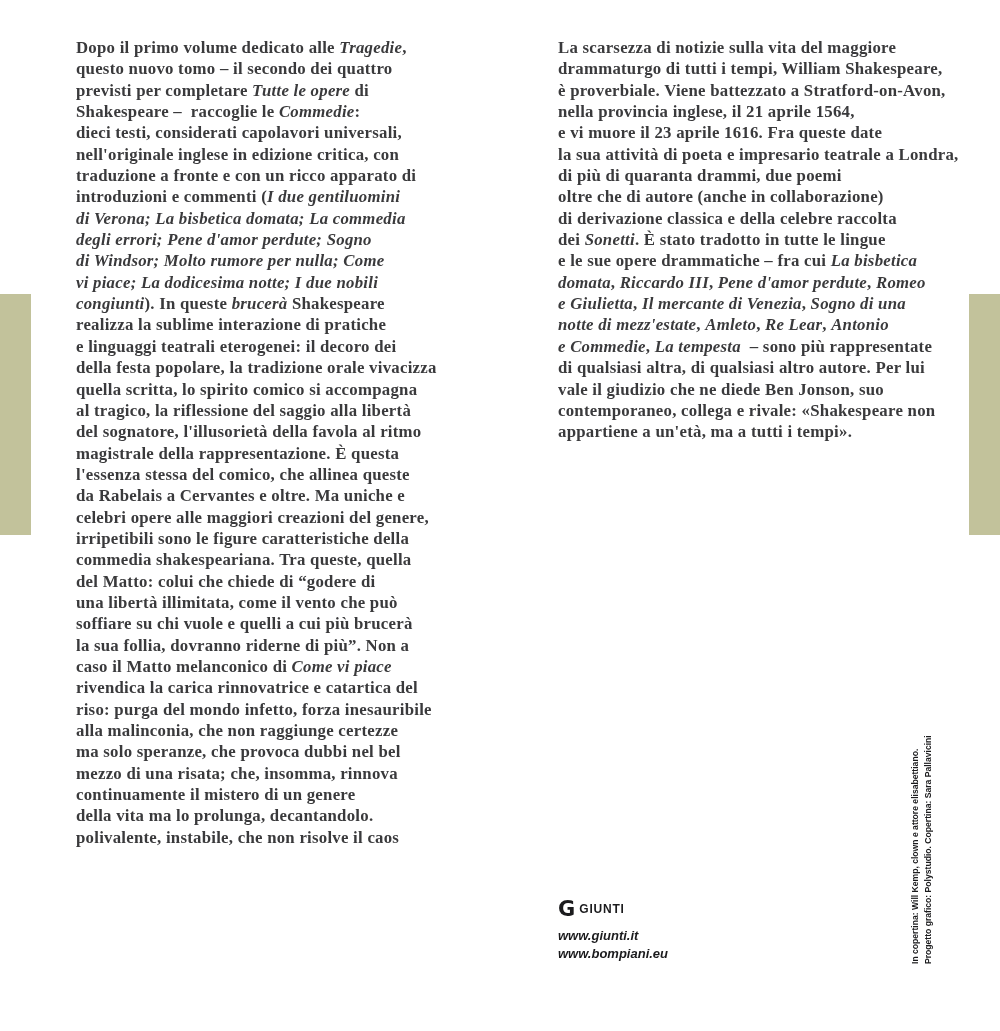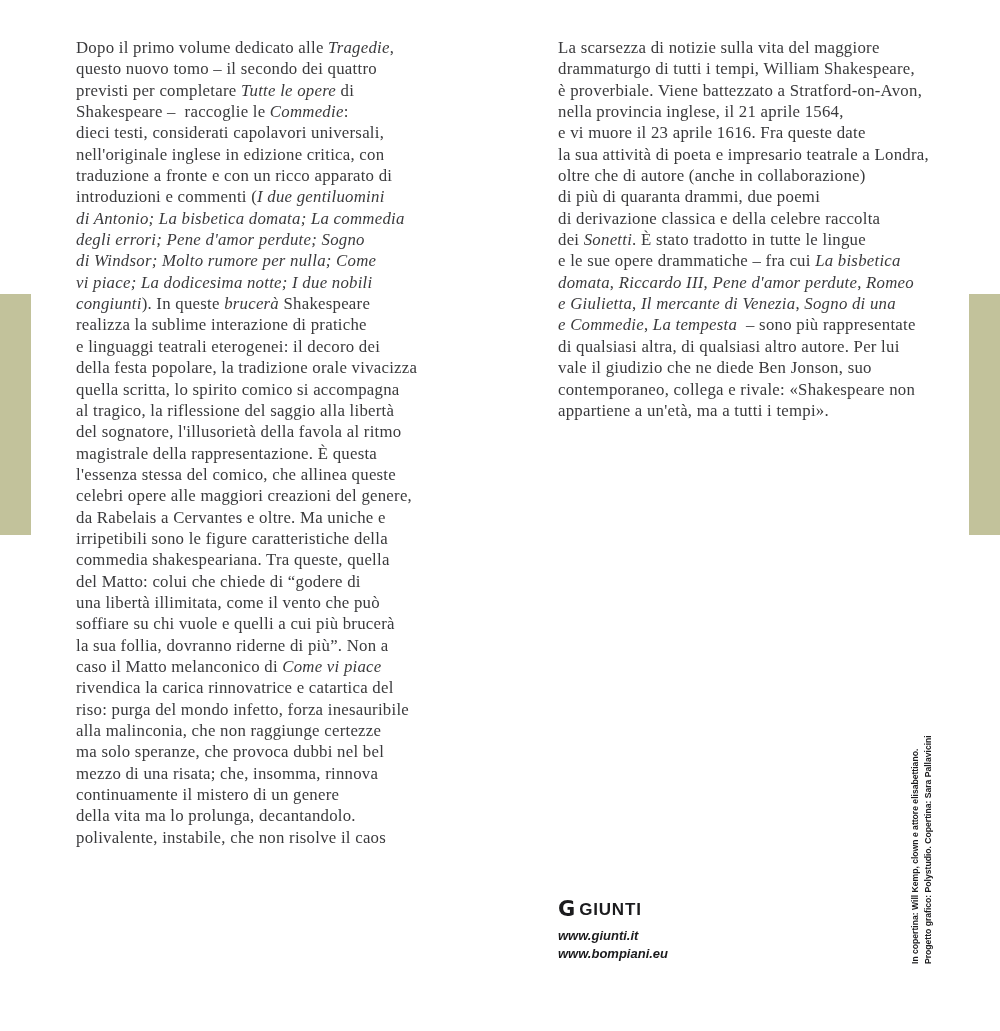--- a/index.html
+++ b/index.html
@@ -23,36 +23,36 @@
   .side-bar.right { left:969px; }
 
   .col {
     position:absolute; top:37px;
     font-size:16.8px;
     line-height:21.35px;
     letter-spacing:0.25px;
   }
   .col-left  { left:76px;  width:412px; }
   .col-right { left:558px; width:420px; }
-  .col .line { white-space:pre; }
+  .col .line { white-space:pre;font-weight:bold; }
   .col i { font-style:italic; }
 
   .publisher-logo {
     position:absolute; left:558px; top:899px;
     display:flex; align-items:center;
     color:#1b1b1d;
     font-family:"Liberation Sans", sans-serif;
   }
   .logo-mark {
     font-family:"DejaVu Sans", sans-serif;
     font-weight:bold; font-size:21px; line-height:21px;
     letter-spacing:0;
   }
   .logo-name {
-    font-weight:bold; font-size:17px; line-height:21px;
+    font-weight:bold; font-size:12px; line-height:21px;
     letter-spacing:0.8px; margin-left:4px;
   }
   .websites {
     position:absolute; left:558px; top:927px;
     font-family:"Liberation Sans", sans-serif;
     font-weight:bold; font-size:13px; line-height:18px;
     color:#1b1b1d;
     font-style:italic;
   }
   .credits {
@@ -76,35 +76,35 @@
 
   <div class="col col-left">
       <div class="line"><span>Dopo il primo volume dedicato alle </span><i>Tragedie</i><span>,</span></div>
       <div class="line"><span>questo nuovo tomo – il secondo dei quattro</span></div>
       <div class="line"><span>previsti per completare </span><i>Tutte le opere</i><span> di</span></div>
       <div class="line"><span>Shakespeare –  raccoglie le </span><i>Commedie</i><span>:</span></div>
       <div class="line"><span>dieci testi, considerati capolavori universali,</span></div>
       <div class="line"><span>nell'originale inglese in edizione critica, con</span></div>
       <div class="line"><span>traduzione a fronte e con un ricco apparato di</span></div>
       <div class="line"><span>introduzioni e commenti (</span><i>I due gentiluomini</i></div>
-      <div class="line"><i>di Antonio; La bisbetica domata; La commedia</i></div>
+      <div class="line"><i>di Verona; La bisbetica domata; La commedia</i></div>
       <div class="line"><i>degli errori; Pene d'amor perdute; Sogno</i></div>
       <div class="line"><i>di Windsor; Molto rumore per nulla; Come</i></div>
       <div class="line"><i>vi piace; La dodicesima notte; I due nobili</i></div>
       <div class="line"><i>congiunti</i><span>). In queste </span><i>brucerà</i><span> Shakespeare</span></div>
       <div class="line"><span>realizza la sublime interazione di pratiche</span></div>
       <div class="line"><span>e linguaggi teatrali eterogenei: il decoro dei</span></div>
       <div class="line"><span>della festa popolare, la tradizione orale vivacizza</span></div>
       <div class="line"><span>quella scritta, lo spirito comico si accompagna</span></div>
       <div class="line"><span>al tragico, la riflessione del saggio alla libertà</span></div>
       <div class="line"><span>del sognatore, l'illusorietà della favola al ritmo</span></div>
       <div class="line"><span>magistrale della rappresentazione. È questa</span></div>
       <div class="line"><span>l'essenza stessa del comico, che allinea queste</span></div>
+      <div class="line"><span>da Rabelais a Cervantes e oltre. Ma uniche e</span></div>
       <div class="line"><span>celebri opere alle maggiori creazioni del genere,</span></div>
-      <div class="line"><span>da Rabelais a Cervantes e oltre. Ma uniche e</span></div>
       <div class="line"><span>irripetibili sono le figure caratteristiche della</span></div>
       <div class="line"><span>commedia shakespeariana. Tra queste, quella</span></div>
       <div class="line"><span>del Matto: colui che chiede di “godere di</span></div>
       <div class="line"><span>una libertà illimitata, come il vento che può</span></div>
       <div class="line"><span>soffiare su chi vuole e quelli a cui più brucerà</span></div>
       <div class="line"><span>la sua follia, dovranno riderne di più”. Non a</span></div>
       <div class="line"><span>caso il Matto melanconico di </span><i>Come vi piace</i></div>
       <div class="line"><span>rivendica la carica rinnovatrice e catartica del</span></div>
       <div class="line"><span>riso: purga del mondo infetto, forza inesauribile</span></div>
       <div class="line"><span>alla malinconia, che non raggiunge certezze</span></div>
@@ -115,27 +115,28 @@
       <div class="line"><span>polivalente, instabile, che non risolve il caos</span></div>
     </div>
 
   <div class="col col-right">
       <div class="line"><span>La scarsezza di notizie sulla vita del maggiore</span></div>
       <div class="line"><span>drammaturgo di tutti i tempi, William Shakespeare,</span></div>
       <div class="line"><span>è proverbiale. Viene battezzato a Stratford-on-Avon,</span></div>
       <div class="line"><span>nella provincia inglese, il 21 aprile 1564,</span></div>
       <div class="line"><span>e vi muore il 23 aprile 1616. Fra queste date</span></div>
       <div class="line"><span>la sua attività di poeta e impresario teatrale a Londra,</span></div>
+      <div class="line"><span>di più di quaranta drammi, due poemi</span></div>
       <div class="line"><span>oltre che di autore (anche in collaborazione)</span></div>
-      <div class="line"><span>di più di quaranta drammi, due poemi</span></div>
       <div class="line"><span>di derivazione classica e della celebre raccolta</span></div>
       <div class="line"><span>dei </span><i>Sonetti</i><span>. È stato tradotto in tutte le lingue</span></div>
       <div class="line"><span>e le sue opere drammatiche – fra cui </span><i>La bisbetica</i></div>
       <div class="line"><i>domata</i><span>, </span><i>Riccardo III</i><span>, </span><i>Pene d'amor perdute</i><span>, </span><i>Romeo</i></div>
       <div class="line"><i>e Giulietta</i><span>, </span><i>Il mercante di Venezia</i><span>, </span><i>Sogno di una</i></div>
+      <div class="line"><i>notte di mezz'estate</i><span>, </span><i>Amleto</i><span>, </span><i>Re Lear</i><span>, </span><i>Antonio</i></div>
       <div class="line"><i>e Commedie</i><span>, </span><i>La tempesta</i><span>  – sono più rappresentate</span></div>
       <div class="line"><span>di qualsiasi altra, di qualsiasi altro autore. Per lui</span></div>
       <div class="line"><span>vale il giudizio che ne diede Ben Jonson, suo</span></div>
       <div class="line"><span>contemporaneo, collega e rivale: «Shakespeare non</span></div>
       <div class="line"><span>appartiene a un'età, ma a tutti i tempi».</span></div>
     </div>
 
   <div class="publisher-logo">
     <span class="logo-mark">G</span>
     <span class="logo-name">GIUNTI</span>

